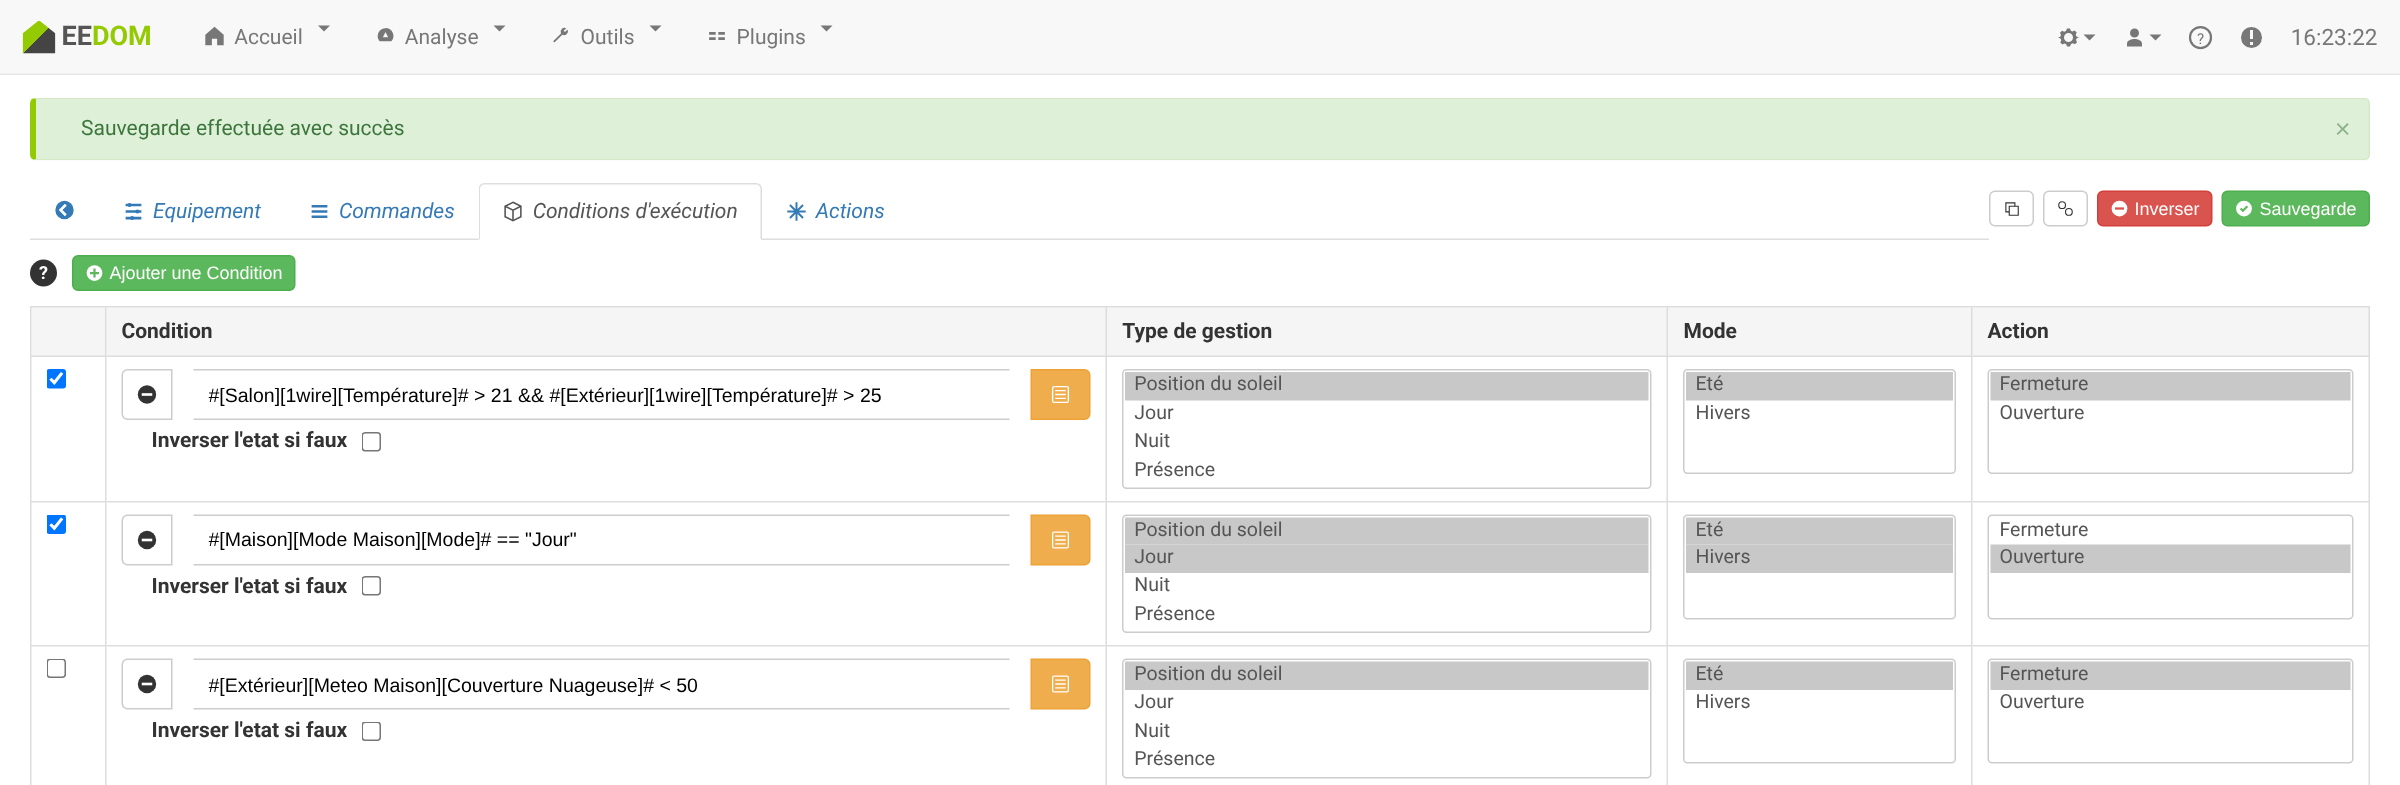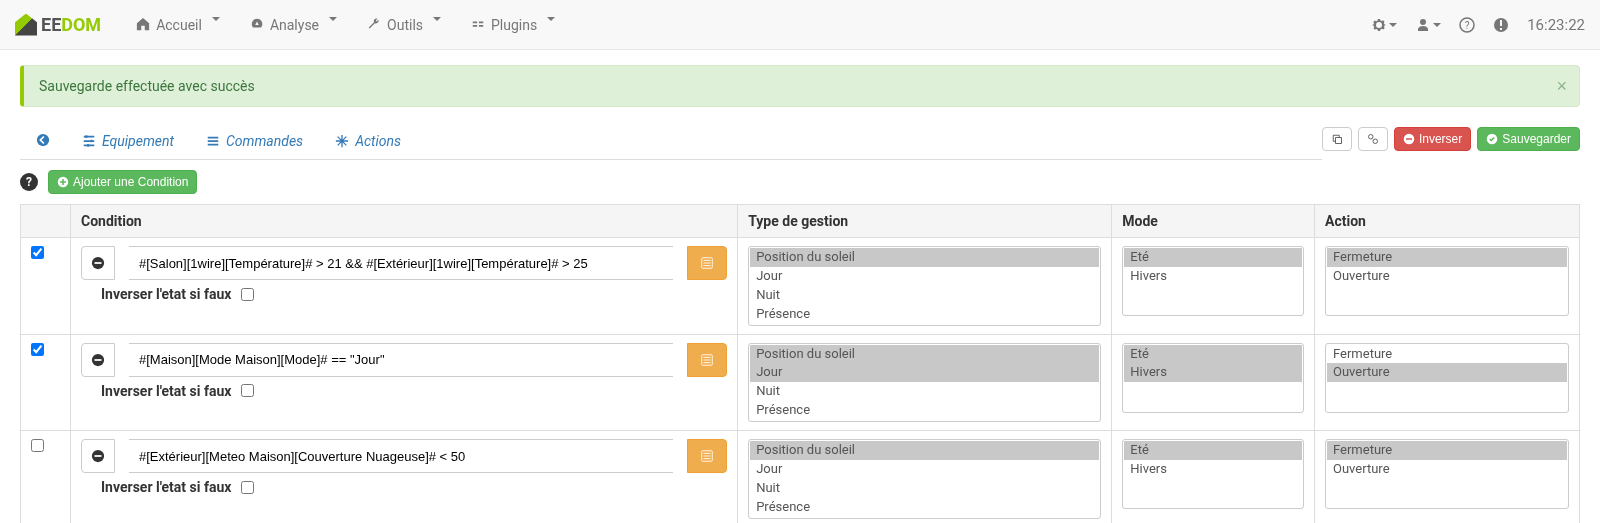--- a/index.html
+++ b/index.html
@@ -18,21 +18,21 @@
   .nav-icon { width: 14px; height: 14px; fill: #777; }
   
   .navbar-right { margin-left: auto; display: flex; align-items: center; gap: 18px; color: #777; }
   .navbar-right .caret { display: inline-block; width: 0; height: 0; border-left: 4px solid transparent; border-right: 4px solid transparent; border-top: 4px solid #777; margin-left: 2px; }
   .time { font-size: 15px; }
   .nr-icon { width: 16px; height: 16px; fill: #777; }
   .nr-item { display: inline-flex; align-items: center; }
   
   .content { padding: 15px 20px; }
   
-  .alert-success { background: #dff0d8; border: 1px solid #d6e9c6; border-left: 4px solid #94ca02; color: #3c763d; padding: 12px 15px; border-radius: 4px; position: relative; margin-bottom: 15px; }
+  .alert-success { background: #dff0d8; border: 1px solid #d6e9c6; border-left: 4px solid #94ca02; color: #3c763d; padding: 12px 30px; border-radius: 4px; position: relative; margin-bottom: 15px; }
   .alert-close { position: absolute; right: 12px; top: 10px; color: #3c763d; opacity: 0.5; cursor: pointer; font-size: 18px; background: none; border: none; }
   
   .toolbar { display: flex; align-items: center; margin-bottom: 10px; }
   .nav-tabs { display: flex; list-style: none; border-bottom: 1px solid #ddd; flex: 1; }
   .nav-tabs li { margin-bottom: -1px; }
   .nav-tabs li a { display: inline-flex; align-items: center; gap: 6px; padding: 10px 15px; color: #337ab7; text-decoration: none; border: 1px solid transparent; border-radius: 4px 4px 0 0; font-style: italic; }
   .nav-tabs li.active a { color: #555; background: #fff; border-color: #ddd #ddd #fff; cursor: default; }
   .tab-icon { width: 14px; height: 14px; fill: currentColor; }
   
   .btn { display: inline-flex; align-items: center; gap: 4px; padding: 6px 12px; border-radius: 4px; border: 1px solid #ccc; background: #fff; cursor: pointer; font-size: 13px; white-space: nowrap; }
@@ -159,20 +159,27 @@
               <circle cx="7" cy="13" r="1.5"></circle>
             </svg>
         <span>Equipement</span>
       </a></li>
       <li><a href="#">
         <svg class="tab-icon" viewBox="0 0 16 16">
               <path d="M2 3h12v2H2zm0 4h12v2H2zm0 4h12v2H2z"></path>
             </svg>
         <span>Commandes</span>
       </a></li>
+      <li class="active"><a href="#">
+        <svg class="tab-icon" viewBox="0 0 16 16">
+              <path d="M8 1l6 3v8l-6 3-6-3V4z" fill="none" stroke="#555" stroke-width="1.2"></path>
+              <path d="M2 4l6 3 6-3M8 7v8" fill="none" stroke="#555" stroke-width="1.2"></path>
+            </svg>
+        <span>Conditions d'exécution</span>
+      </a></li>
       <li><a href="#">
         <svg class="tab-icon" viewBox="0 0 16 16">
               <path d="M8 1v14M1 8h14M3 3l10 10M13 3L3 13" stroke="#337ab7" stroke-width="1.5"></path>
             </svg>
         <span>Actions</span>
       </a></li>
     </ul>
     <div class="toolbar-right">
       <button class="btn btn-default btn-sm">
         <svg viewBox="0 0 16 16">
@@ -191,21 +198,21 @@
             <circle cx="8" cy="8" r="7" fill="#fff"></circle>
             <rect x="4" y="7" width="8" height="2" fill="#d9534f"></rect>
           </svg>
         <span>Inverser</span>
       </button>
       <button class="btn btn-success btn-sm">
         <svg viewBox="0 0 16 16">
             <circle cx="8" cy="8" r="7" fill="#fff"></circle>
             <path d="M5 8l2 2 4-4" stroke="#5cb85c" stroke-width="2" fill="none"></path>
           </svg>
-        <span>Sauvegarder</span>
+        <span>Sauvegarde</span>
       </button>
     </div>
   </div>
 
   <div class="page-title-row">
     <span class="help-icon">?</span>
     <button class="btn btn-success btn-sm">
       <svg viewBox="0 0 16 16">
           <circle cx="8" cy="8" r="7" fill="#fff"></circle>
           <path d="M8 4v8M4 8h8" stroke="#5cb85c" stroke-width="2"></path>

